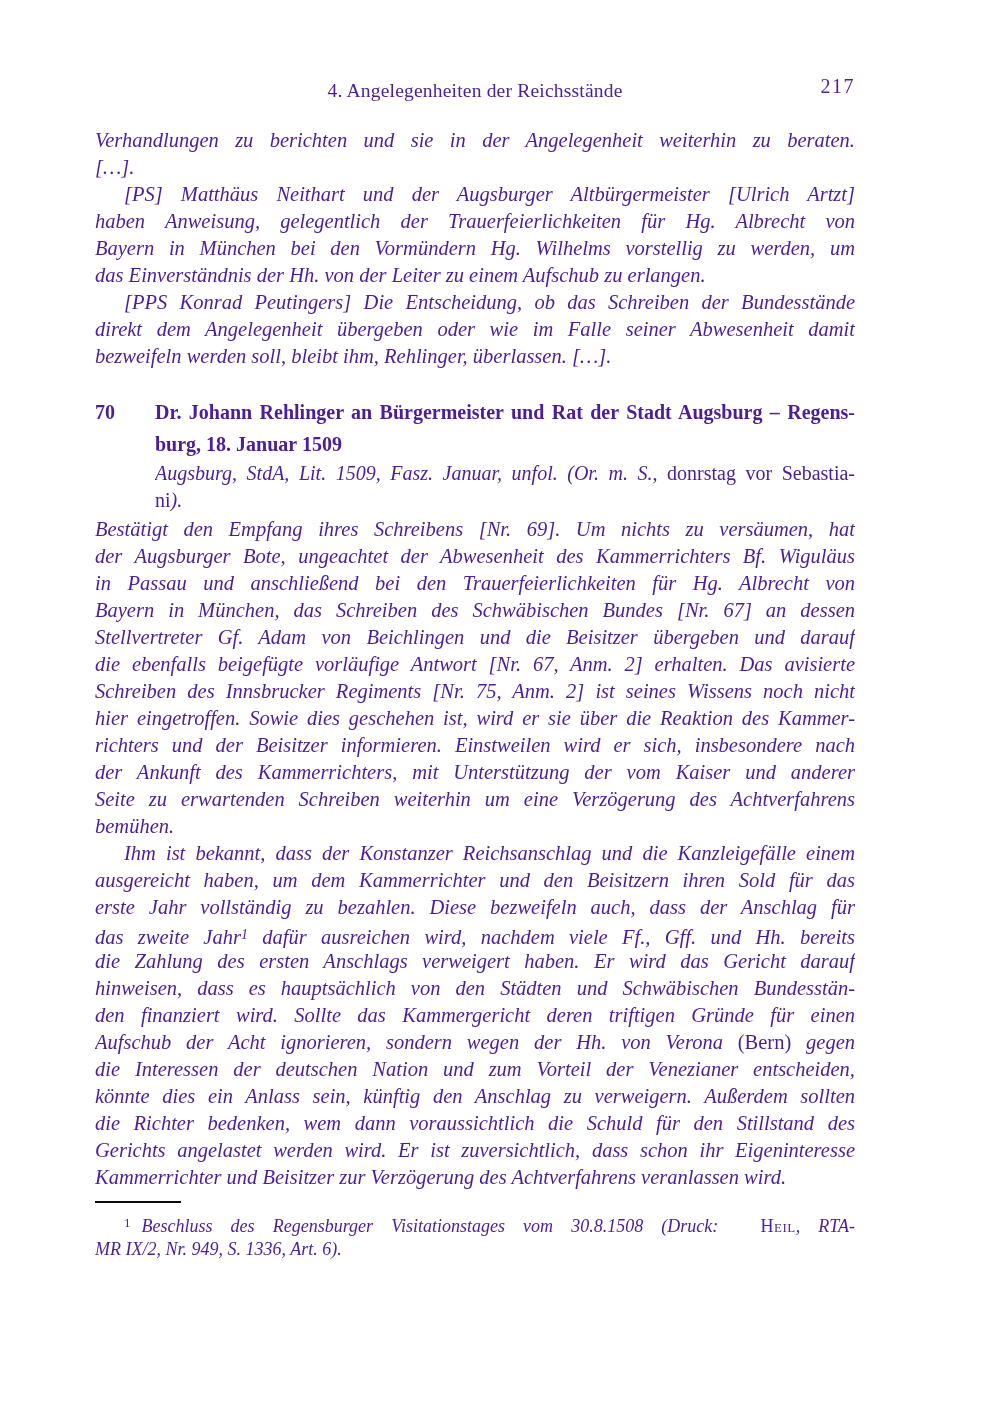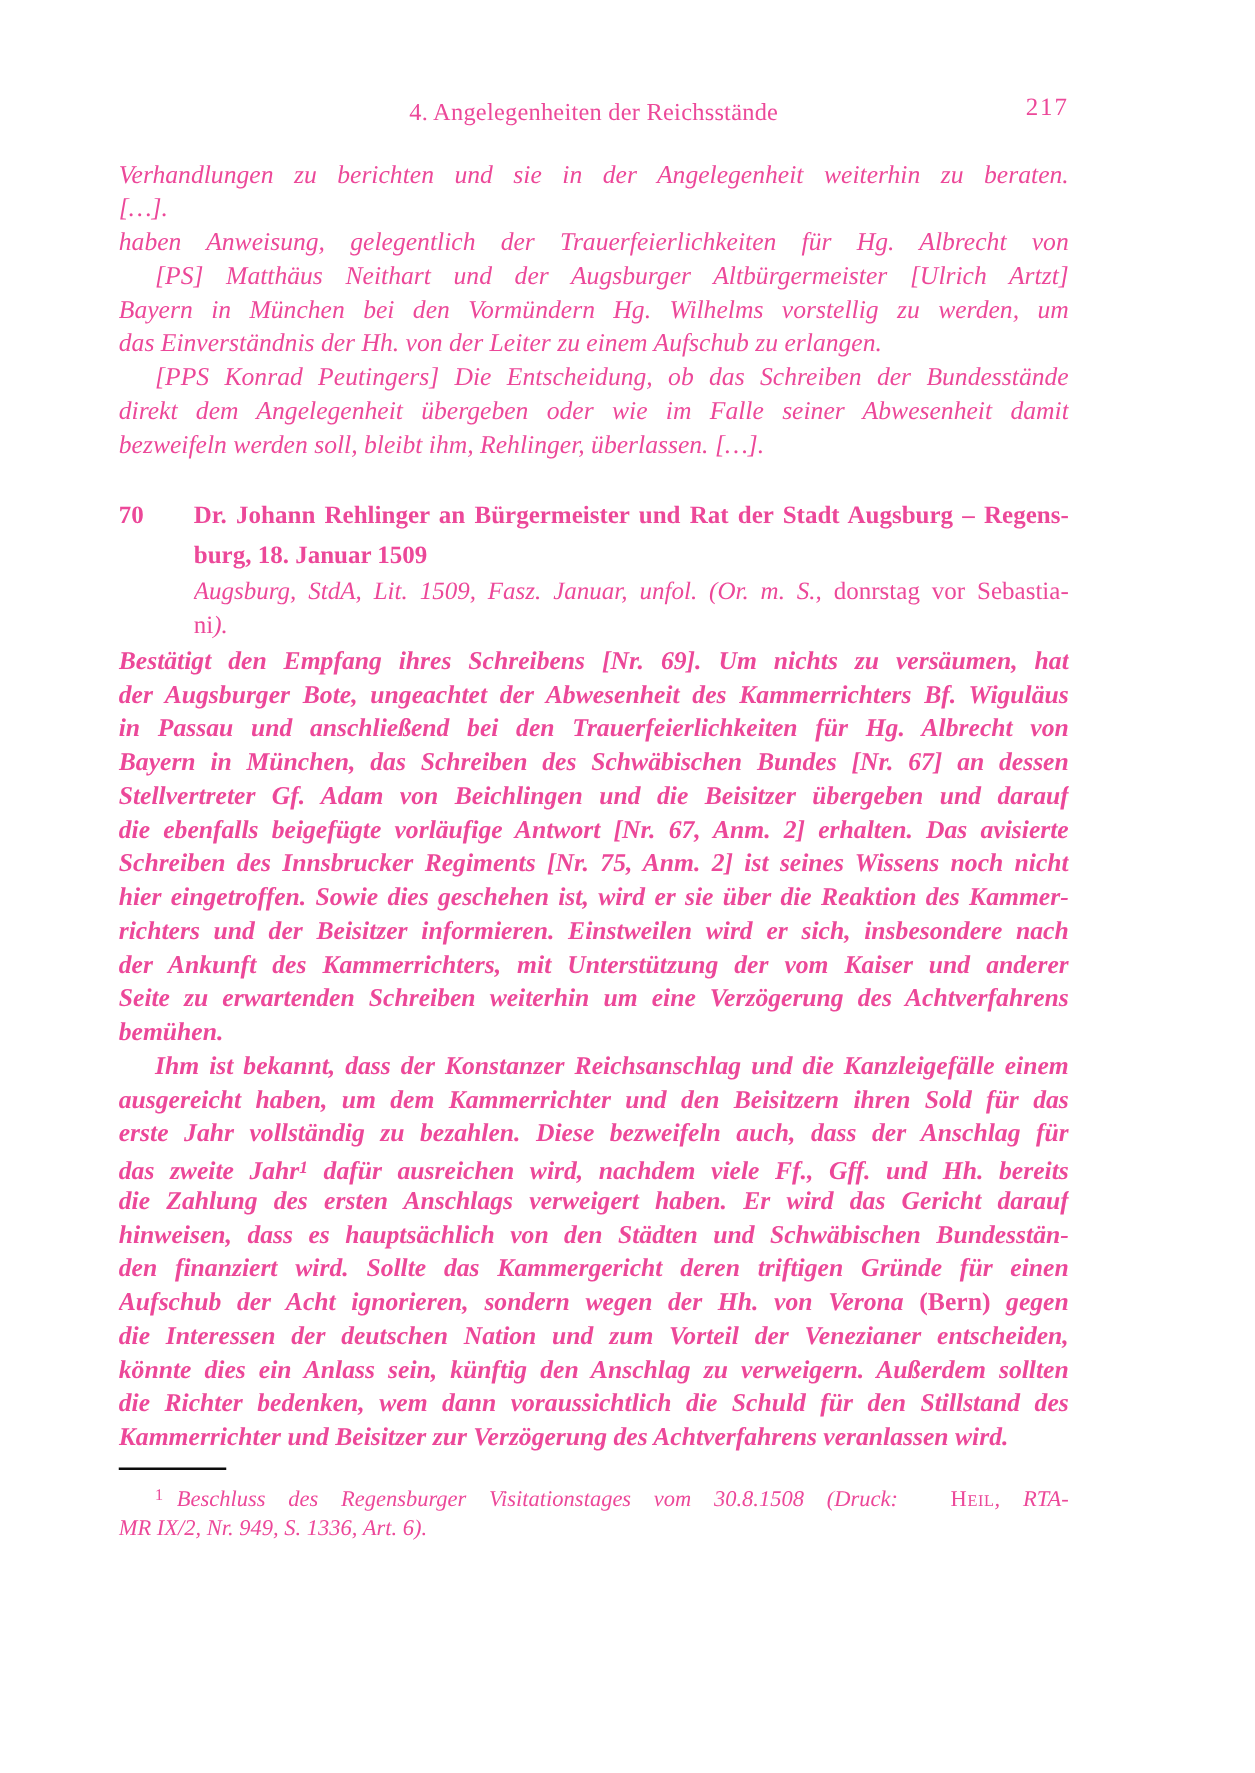--- a/index.html
+++ b/index.html
@@ -1,28 +1,28 @@
 <!DOCTYPE html>
 <html><head>
 <meta charset="utf-8">
 <title>Document</title>
 <style>
   html,body{margin:0;padding:0;background:#ffffff;}
   .page{
     position:relative;width:1004px;height:1418px;background:#ffffff;
-    color:#ec4899;font-family:"Liberation Serif",serif;overflow:hidden;
+    color:#4c1d95;font-family:"Liberation Serif",serif;overflow:hidden;
   }
   .content{position:absolute;left:95px;top:80px;width:760px;}
 
   .running-head{position:relative;height:24px;}
   .rh-title{position:absolute;left:0;right:0;text-align:center;font-size:19.5px;letter-spacing:0.2px;}
   .rh-page{position:absolute;right:0;top:-5px;font-size:20px;letter-spacing:1.5px;}
 
   .intro{margin-top:23px;font-size:20.5px;line-height:27px;}
-  .body-text{margin-top:2px;font-size:20.5px;line-height:27px;font-weight:bold;}
+  .body-text{margin-top:2px;font-size:20.5px;line-height:27px;}
 
   .line{text-align:justify;text-align-last:justify;height:27px;overflow:hidden;}
   .line.last{text-align-last:left;}
   .line.indent{text-indent:29px;}
 
   .entry-heading{margin-top:26px;position:relative;font-weight:700;font-size:20px;line-height:32px;}
   .entry-no{position:absolute;left:0;top:0;}
   .entry-title{margin-left:60px;}
   .entry-title .line{height:32px;font-family:Liberation Serif, serif;}
 
@@ -47,22 +47,22 @@
   <div class="content">
 
     <header class="running-head">
       <span class="rh-title">4. Angelegenheiten der Reichsstände</span>
       <span class="rh-page">217</span>
     </header>
 
     <section class="intro" id="intro">
         <div class="line"><span class="seg it">Verhandlungen zu berichten und sie in der Angelegenheit weiterhin zu beraten.</span></div>
         <div class="line last"><span class="seg it">[…].</span></div>
+        <div class="line indent"><span class="seg it">[PS] Matthäus Neithart und der Augsburger Altbürgermeister [Ulrich Artzt]</span></div>
         <div class="line"><span class="seg it">haben Anweisung, gelegentlich der Trauerfeierlichkeiten für Hg. Albrecht von</span></div>
-        <div class="line indent"><span class="seg it">[PS] Matthäus Neithart und der Augsburger Altbürgermeister [Ulrich Artzt]</span></div>
         <div class="line"><span class="seg it">Bayern in München bei den Vormündern Hg. Wilhelms vorstellig zu werden, um</span></div>
         <div class="line last"><span class="seg it">das Einverständnis der Hh. von der Leiter zu einem Aufschub zu erlangen.</span></div>
         <div class="line indent"><span class="seg it">[PPS Konrad Peutingers] Die Entscheidung, ob das Schreiben der Bundesstände</span></div>
         <div class="line"><span class="seg it">direkt dem Angelegenheit übergeben oder wie im Falle seiner Abwesenheit damit</span></div>
         <div class="line last"><span class="seg it">bezweifeln werden soll, bleibt ihm, Rehlinger, überlassen. […].</span></div>
       </section>
 
     <section class="entry-heading">
       <span class="entry-no">70</span>
       <div class="entry-title" id="entry-title">
@@ -93,20 +93,21 @@
         <div class="line"><span class="seg it">ausgereicht haben, um dem Kammerrichter und den Beisitzern ihren Sold für das</span></div>
         <div class="line"><span class="seg it">erste Jahr vollständig zu bezahlen. Diese bezweifeln auch, dass der Anschlag für</span></div>
         <div class="line"><span class="seg it">das zweite Jahr</span><span class="seg supit">1</span><span class="seg it"> dafür ausreichen wird, nachdem viele Ff., Gff. und Hh. bereits</span></div>
         <div class="line"><span class="seg it">die Zahlung des ersten Anschlags verweigert haben. Er wird das Gericht darauf</span></div>
         <div class="line"><span class="seg it">hinweisen, dass es hauptsächlich von den Städten und Schwäbischen Bundesstän-</span></div>
         <div class="line"><span class="seg it">den finanziert wird. Sollte das Kammergericht deren triftigen Gründe für einen</span></div>
         <div class="line"><span class="seg it">Aufschub der Acht ignorieren, sondern wegen der Hh. von Verona </span><span class="seg rm">(Bern)</span><span class="seg it"> gegen</span></div>
         <div class="line"><span class="seg it">die Interessen der deutschen Nation und zum Vorteil der Venezianer entscheiden,</span></div>
         <div class="line"><span class="seg it">könnte dies ein Anlass sein, künftig den Anschlag zu verweigern. Außerdem sollten</span></div>
         <div class="line"><span class="seg it">die Richter bedenken, wem dann voraussichtlich die Schuld für den Stillstand des</span></div>
+        <div class="line"><span class="seg it">Gerichts angelastet werden wird. Er ist zuversichtlich, dass schon ihr Eigeninteresse</span></div>
         <div class="line last"><span class="seg it">Kammerrichter und Beisitzer zur Verzögerung des Achtverfahrens veranlassen wird.</span></div>
       </section>
 
     <footer class="footnote-area">
       <div class="fn-rule"></div>
       <div class="footnote" id="footnote">
           <div class="line indent"><span class="seg suprm">1</span><span class="seg it">Beschluss des Regensburger Visitationstages vom 30.8.1508 (Druck: </span><span class="seg sc">Heil</span><span class="seg it">, RTA-</span></div>
           <div class="line last"><span class="seg it">MR IX/2, Nr. 949, S. 1336, Art. 6).</span></div>
         </div>
     </footer>

